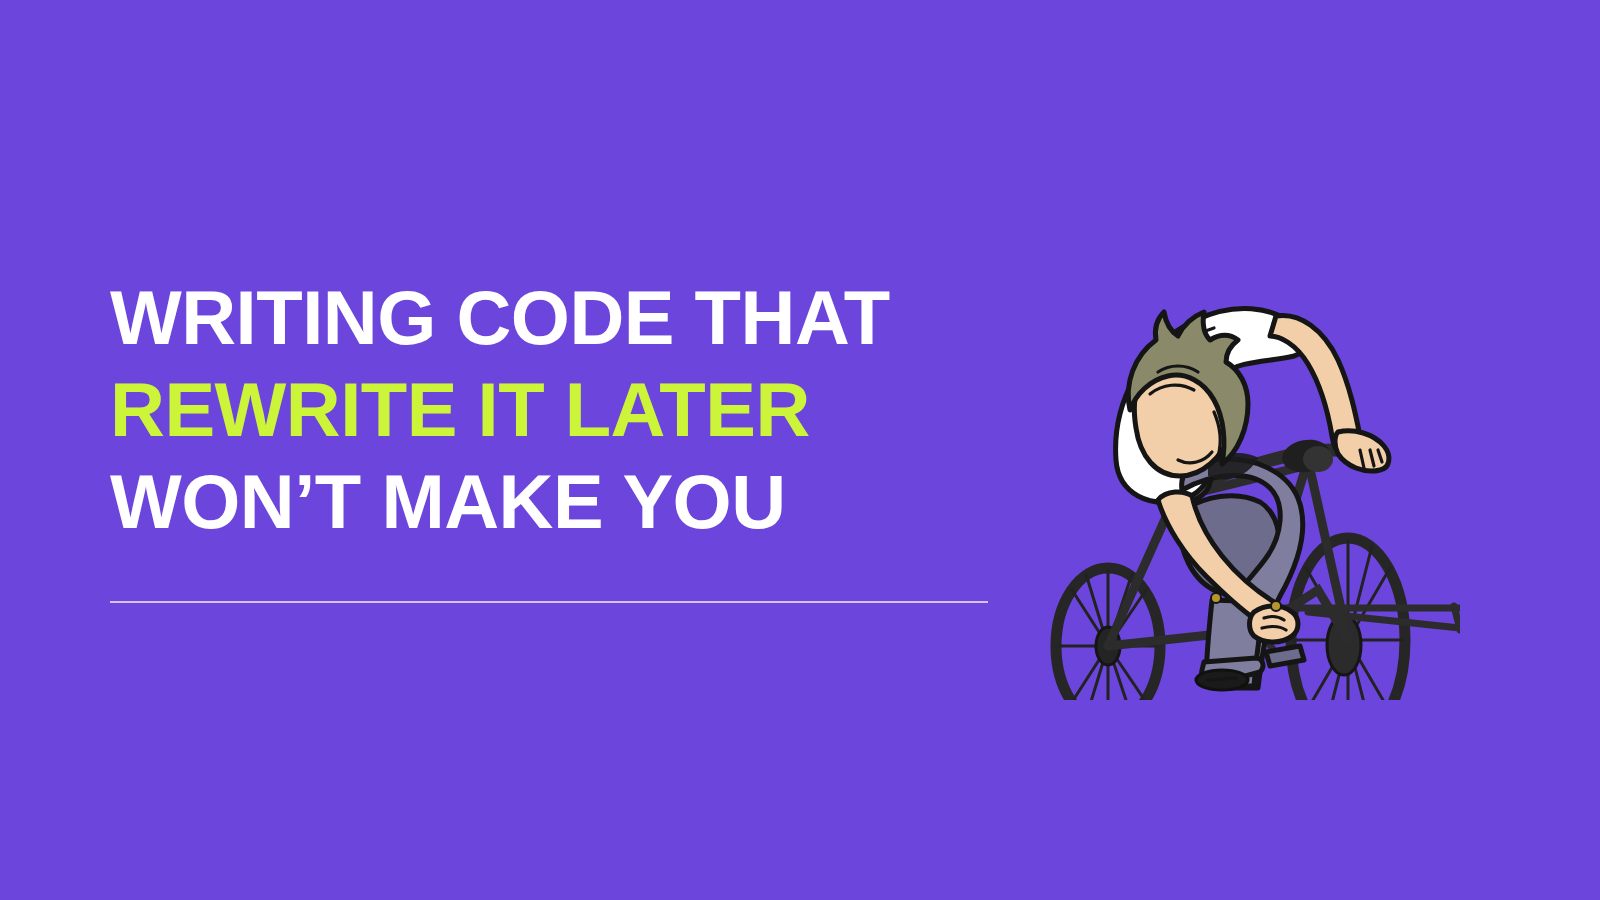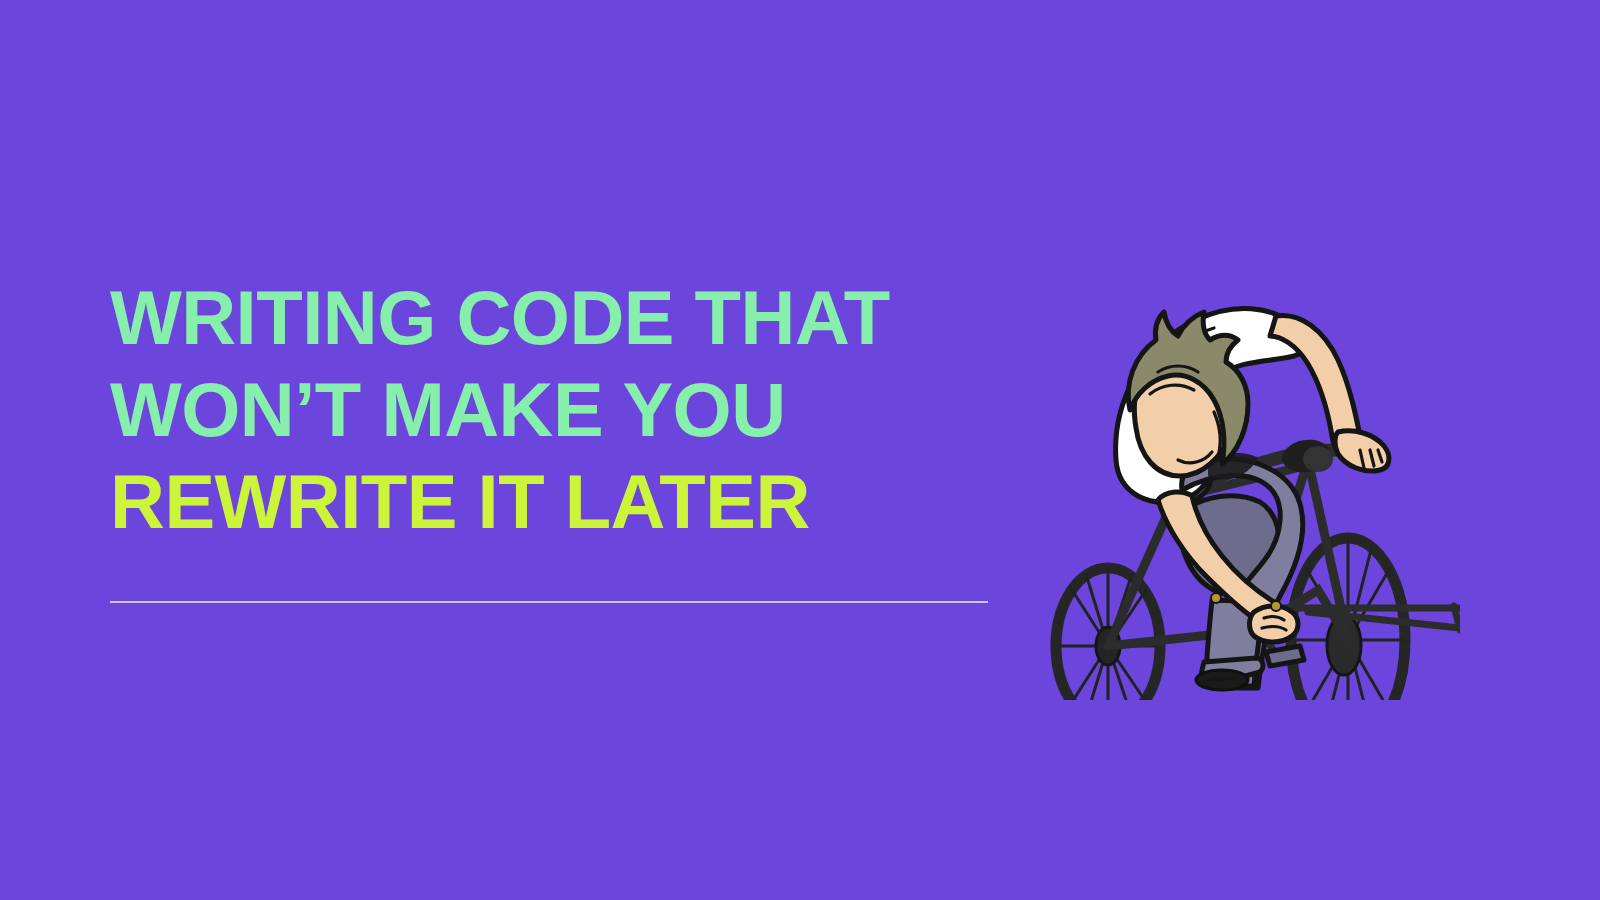--- a/index.html
+++ b/index.html
@@ -24,21 +24,21 @@
   .hl-line {
     display:block;
     font-size:76px;
     line-height:92px;
     font-weight:700;
     letter-spacing:-0.5px;
     text-transform:uppercase;
     white-space:nowrap;
     font-stretch:condensed;
   }
-  .hl-white { color:#86efac; }
+  .hl-white { color:#ffffff; }
   .hl-accent { color:#CCF53A; }
 
   
   .divider {
     position:absolute;
     left:110px;
     top:601px;
     width:878px;
     height:2px;
     background:#D8CCF4;
@@ -55,22 +55,22 @@
   }
   .illustration svg { display:block; width:100%; height:100%; }
 </style>
 </head>
 <body>
 
 <div class="slide">
 
   <div class="headline">
     <span class="hl-line hl-white">WRITING CODE THAT</span>
+    <span class="hl-line hl-accent">REWRITE IT LATER</span>
     <span class="hl-line hl-white">WON’T MAKE YOU</span>
-    <span class="hl-line hl-accent">REWRITE IT LATER</span>
   </div>
 
   <div class="divider"></div>
 
   <div class="illustration">
     <svg viewBox="0 0 452 540" xmlns="http://www.w3.org/2000/svg">
       <defs>
         <style>
           .ol  { stroke:#151515; stroke-width:5; stroke-linecap:round; stroke-linejoin:round; }
           .olT { stroke:#151515; stroke-width:3.2; stroke-linecap:round; stroke-linejoin:round; fill:none; }

